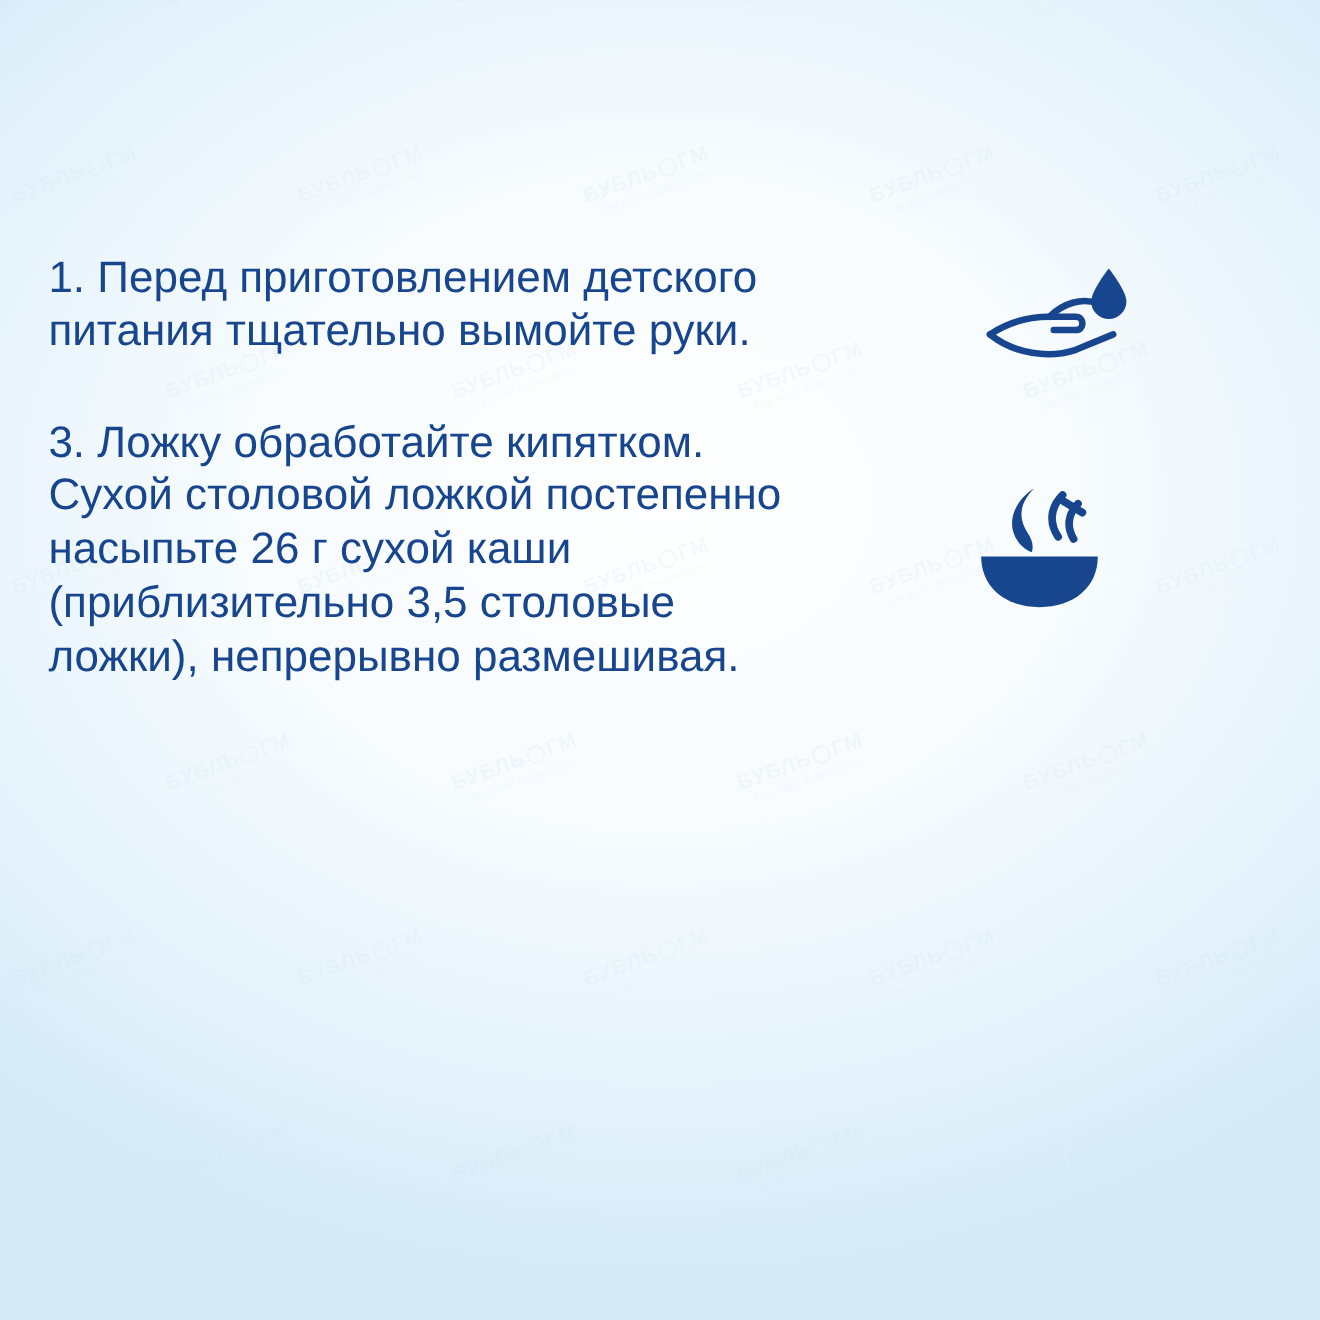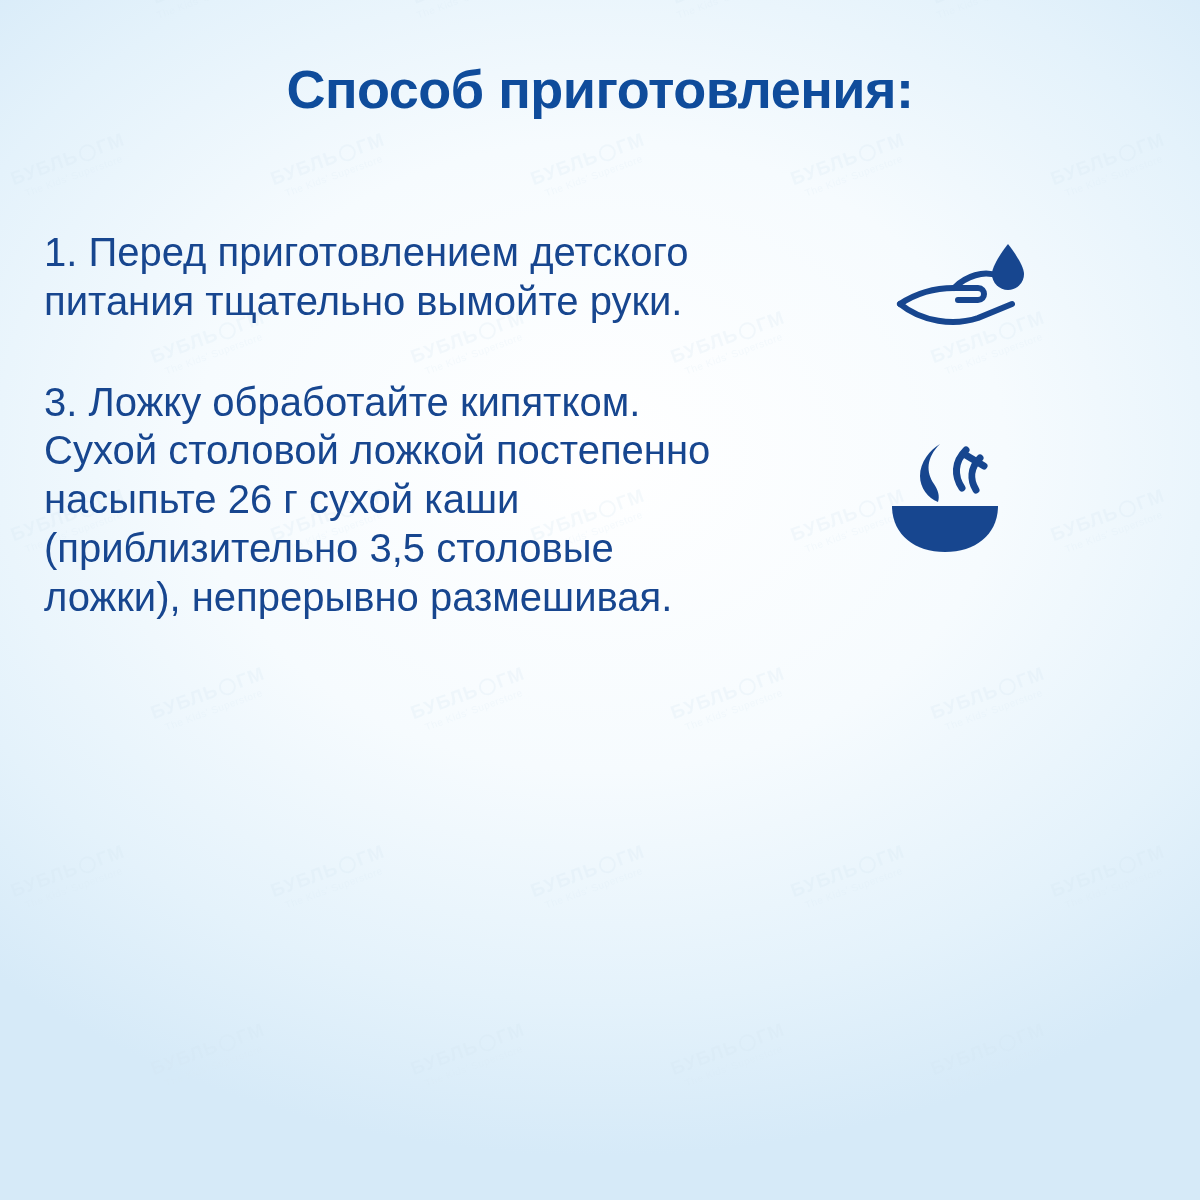--- a/index.html
+++ b/index.html
@@ -264,21 +264,20 @@
         <span class="wm-sub">The Kids' Superstore</span>
       </div>
       <div class="wm" style="left: 930px; top: 1038px;">
         <span class="wm-brand">БУБЛЬ<span class="wm-smile"></span>ГМ</span>
         <span class="wm-sub">The Kids' Superstore</span>
       </div>
     </div>
 
   <div class="content">
 
-    <div class="title">Способ приготовления:</div>
 
     <div class="steps">
 
       <div class="step step-1">
         <div class="step-text">1. Перед приготовлением детского
     питания тщательно вымойте руки.</div>
         <div class="icon" id="icon-hand-wash">
           <svg width="140" height="110" viewBox="0 0 140 110" fill="none" stroke="#17468f" stroke-width="6" stroke-linecap="round" stroke-linejoin="round">
             <path d="M8 74 C26 62, 44 58, 62 58 L86 58 C94 58, 94 70, 86 70 L66 70"></path>
             <path d="M62 58 C74 46, 92 40, 106 46"></path>

